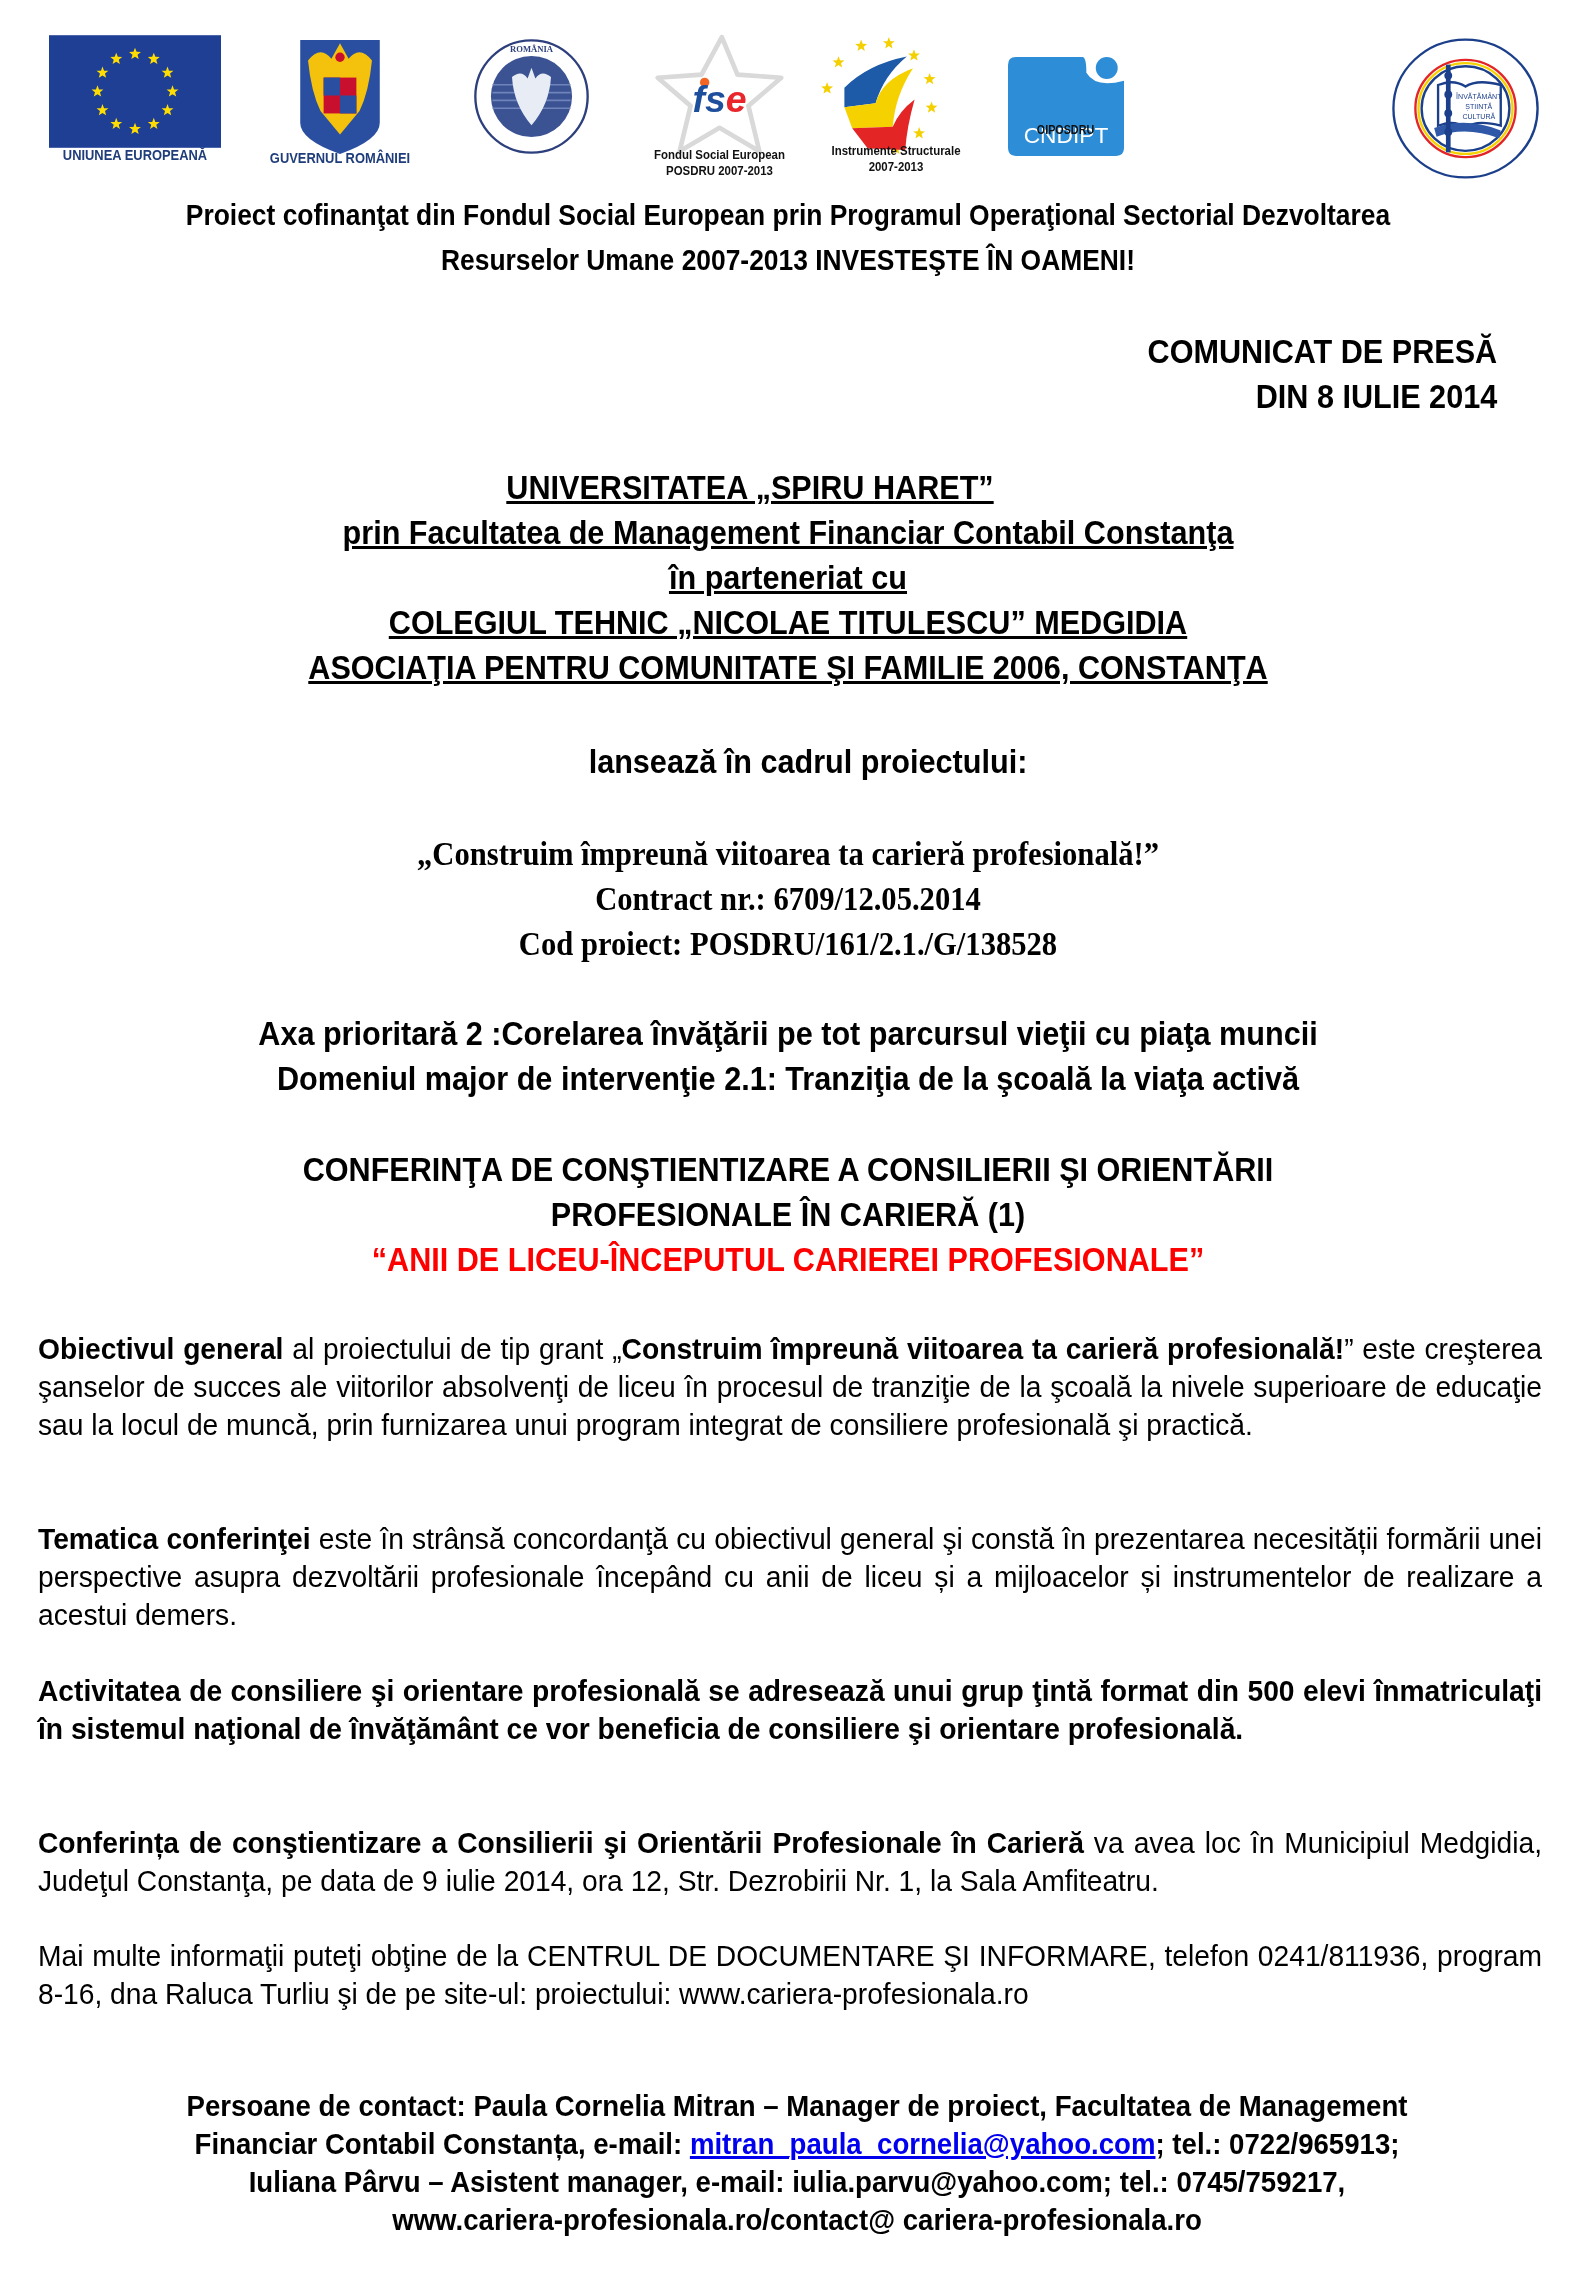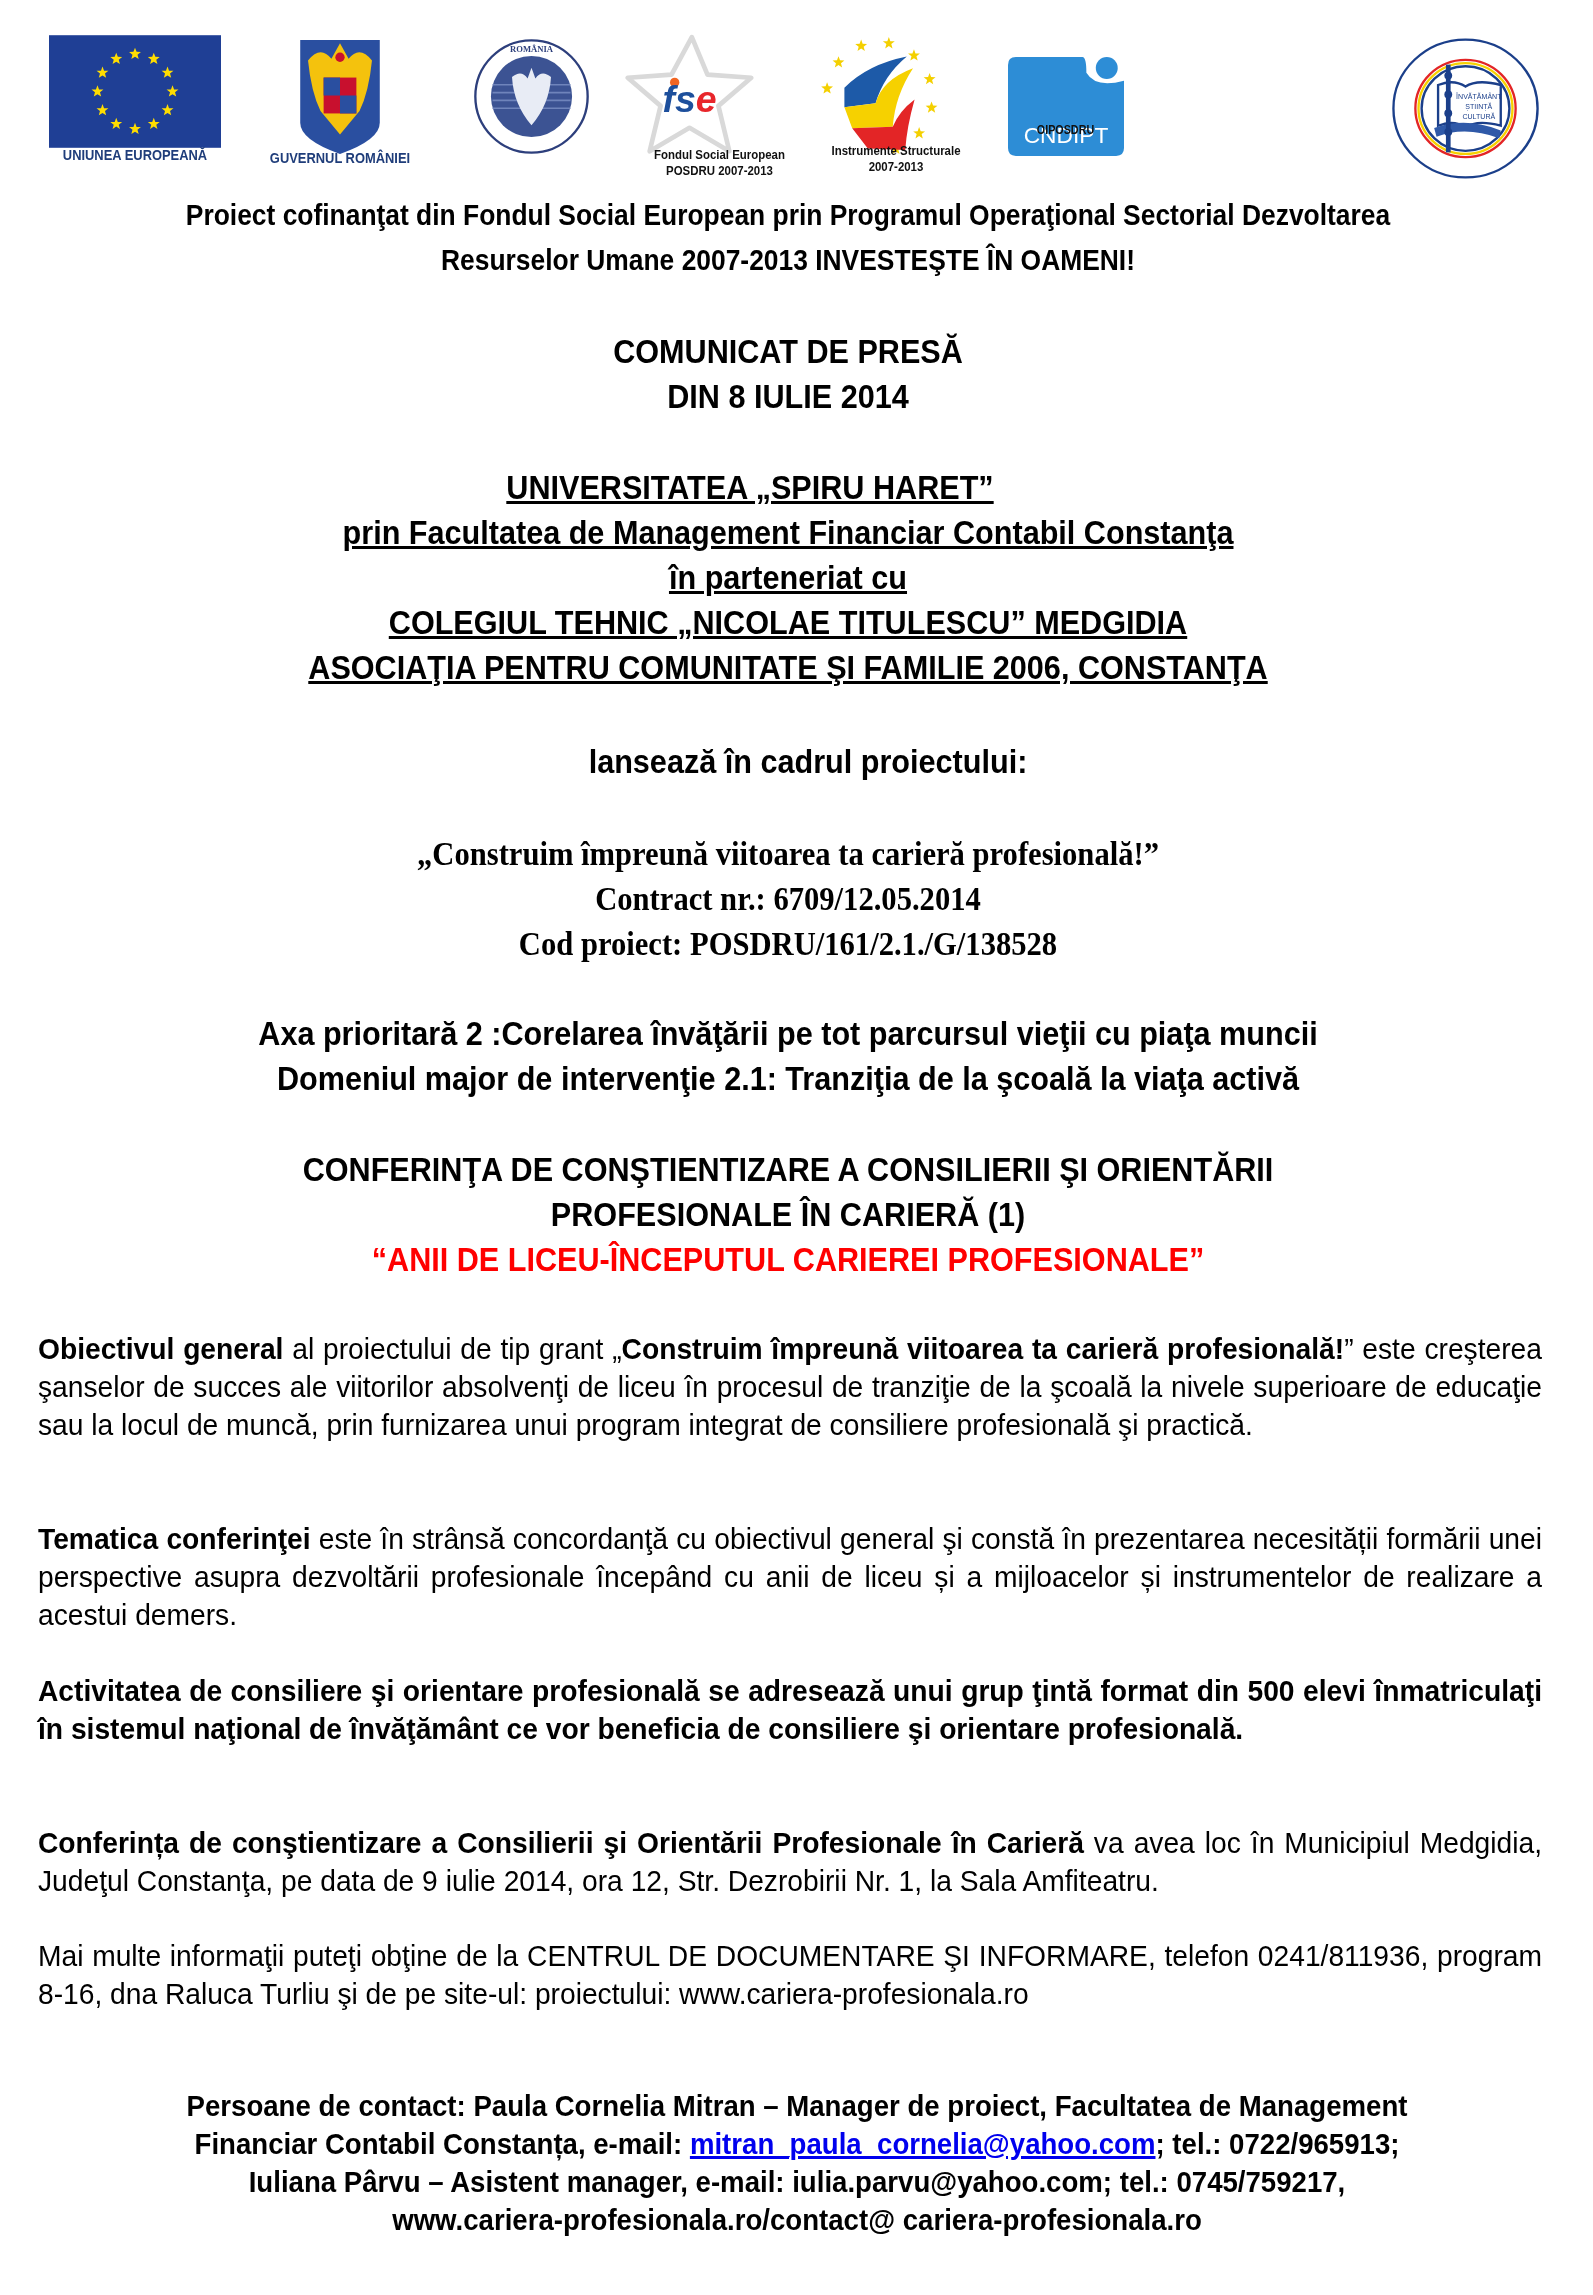--- a/index.html
+++ b/index.html
@@ -87,21 +87,21 @@
         <line x1="25" y1="60" x2="125" y2="60"></line>
           <line x1="25" y1="70" x2="125" y2="70"></line>
         <line x1="25" y1="80" x2="125" y2="80"></line>
           <line x1="25" y1="90" x2="125" y2="90"></line>
       </g>
       <path d="M50 50 Q62 40 70 52 L75 38 L80 52 Q88 40 100 50 Q98 85 75 112 Q52 85 50 50 Z" fill="#e8ecf5"></path>
       <text x="75" y="18" font-size="11" text-anchor="middle" fill="#2d3f7c" font-family="Liberation Serif, serif" font-weight="bold">ROMÂNIA</text>
     </svg>
   </div>
 
-  <div class="logo" style="left:623px;top:4.7px;width:133px;height:125px;">
+  <div class="logo" style="left:653px;top:4.7px;width:133px;height:125px;">
     <svg width="133" height="125" viewBox="0 0 170 160">
       <path d="M88 4 L108 52 L164 56 L122 92 L136 150 L85 120 L34 150 L48 92 L6 56 L62 52 Z" fill="#fff" stroke="#d9d9d9" stroke-width="6" stroke-linejoin="round"></path>
       <circle cx="66" cy="62" r="6" fill="#f26522"></circle>
       <text x="85" y="100" font-size="48" font-weight="bold" font-style="italic" text-anchor="middle" font-family="Liberation Sans, sans-serif">
         <tspan fill="#1d4f9c">f</tspan><tspan fill="#1d4f9c">s</tspan><tspan fill="#e8262b">e</tspan>
       </text>
     </svg>
   </div>
   <div class="logo-caption cap-black" style="left:618px;top:147px;width:203px;">
     <div>Fondul Social European</div>
@@ -162,21 +162,21 @@
       <text x="112" y="104" font-size="9" fill="#1b3f8a" text-anchor="middle" font-family="Liberation Sans, sans-serif">CULTURĂ</text>
     </svg>
   </div>
 </div>
 
 <div class="center-block" style="top:192px;">
   <div class="cofin">Proiect cofinanţat din Fondul Social European prin Programul Operaţional Sectorial Dezvoltarea</div>
   <div class="cofin">Resurselor Umane 2007-2013 INVESTEŞTE ÎN OAMENI!</div>
 </div>
 
-<div class="center-block" style="top:329px;">
+<div class="center-block" style="top:329px;text-align:right;">
   <div class="head-line">COMUNICAT DE PRESĂ</div>
   <div class="head-line">DIN 8 IULIE 2014</div>
 </div>
 
 <div class="center-block" style="top:465px;text-decoration:underline;">
   <div class="head-line" style="transform:translateX(-38px) scaleX(0.9);">UNIVERSITATEA „SPIRU HARET”</div>
   <div class="head-line">prin Facultatea de Management Financiar Contabil Constanţa</div>
   <div class="head-line">în parteneriat cu</div>
   <div class="head-line">COLEGIUL TEHNIC „NICOLAE TITULESCU” MEDGIDIA</div>
   <div class="head-line">ASOCIAŢIA PENTRU COMUNITATE ŞI FAMILIE 2006, CONSTANŢA</div>

